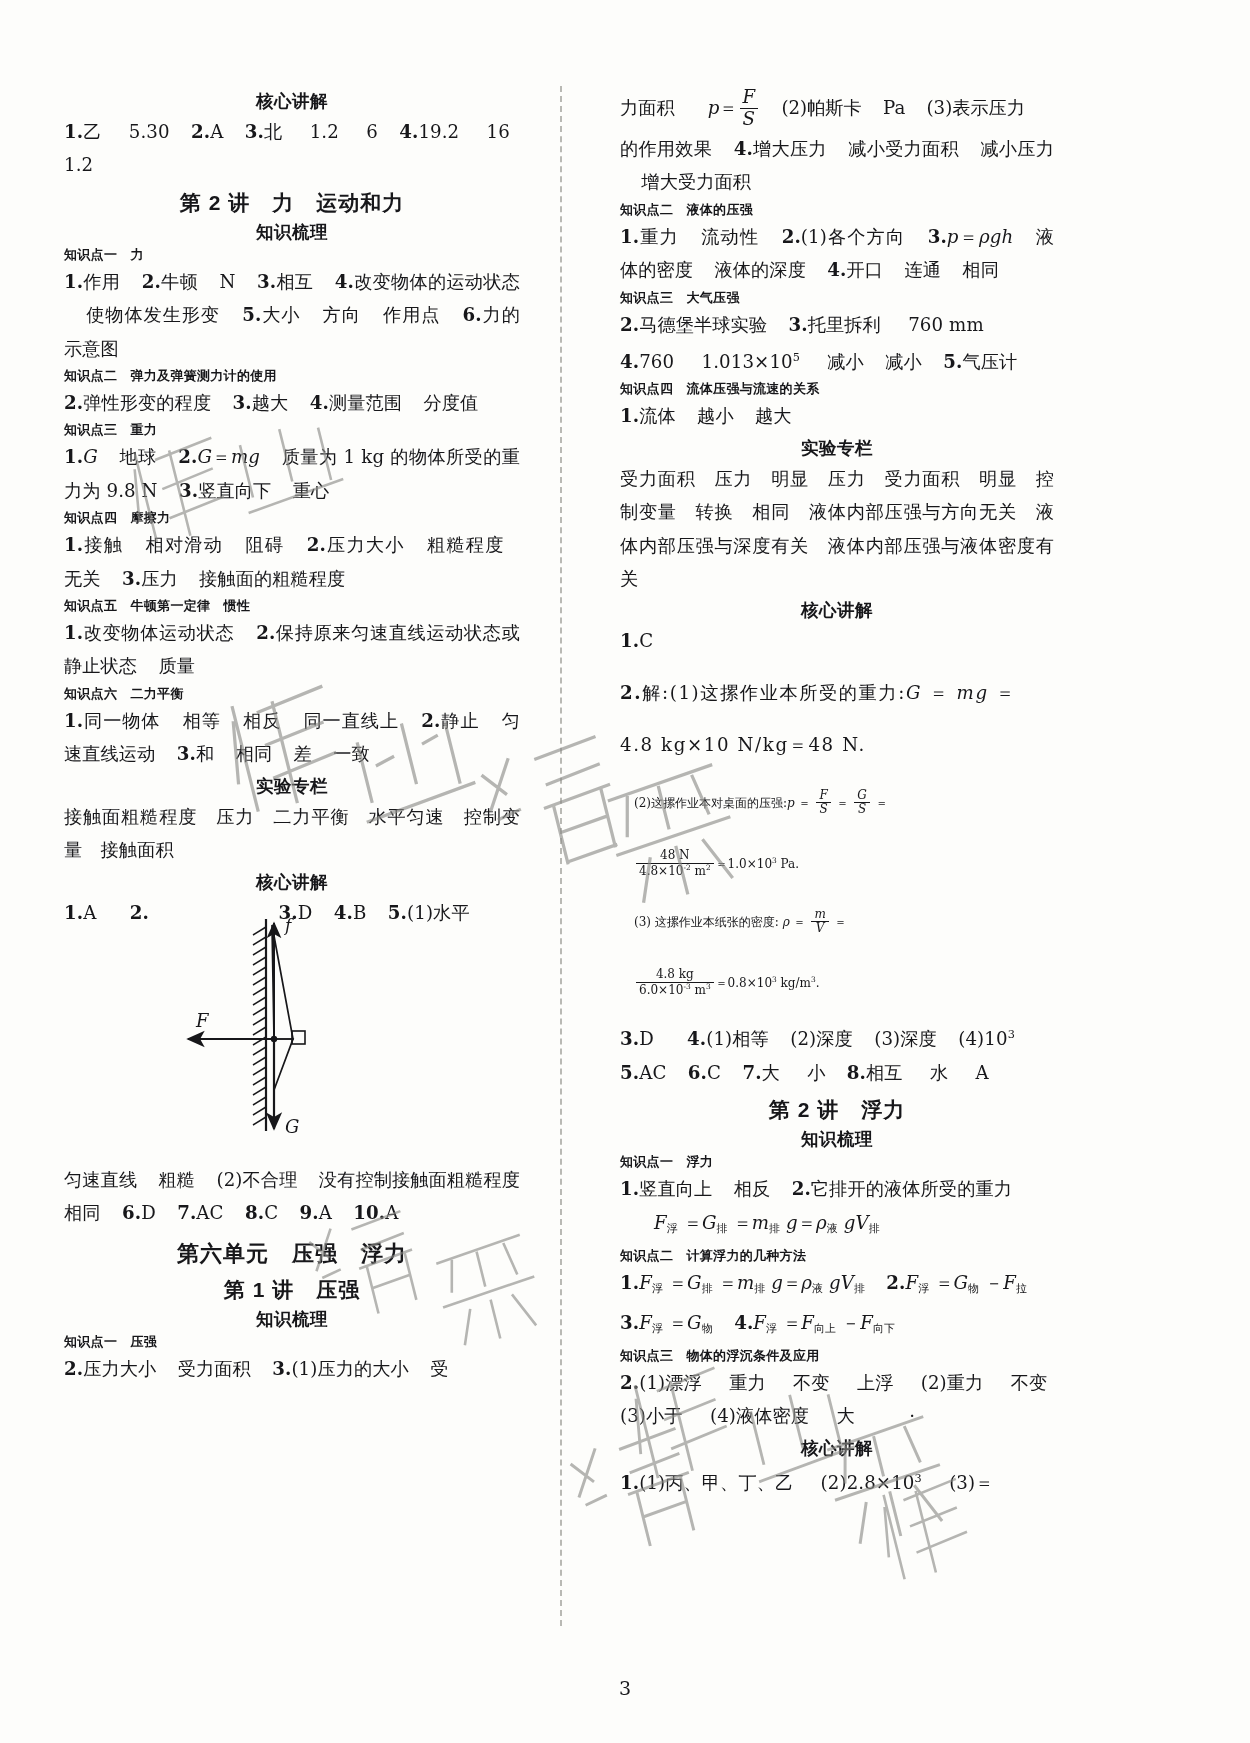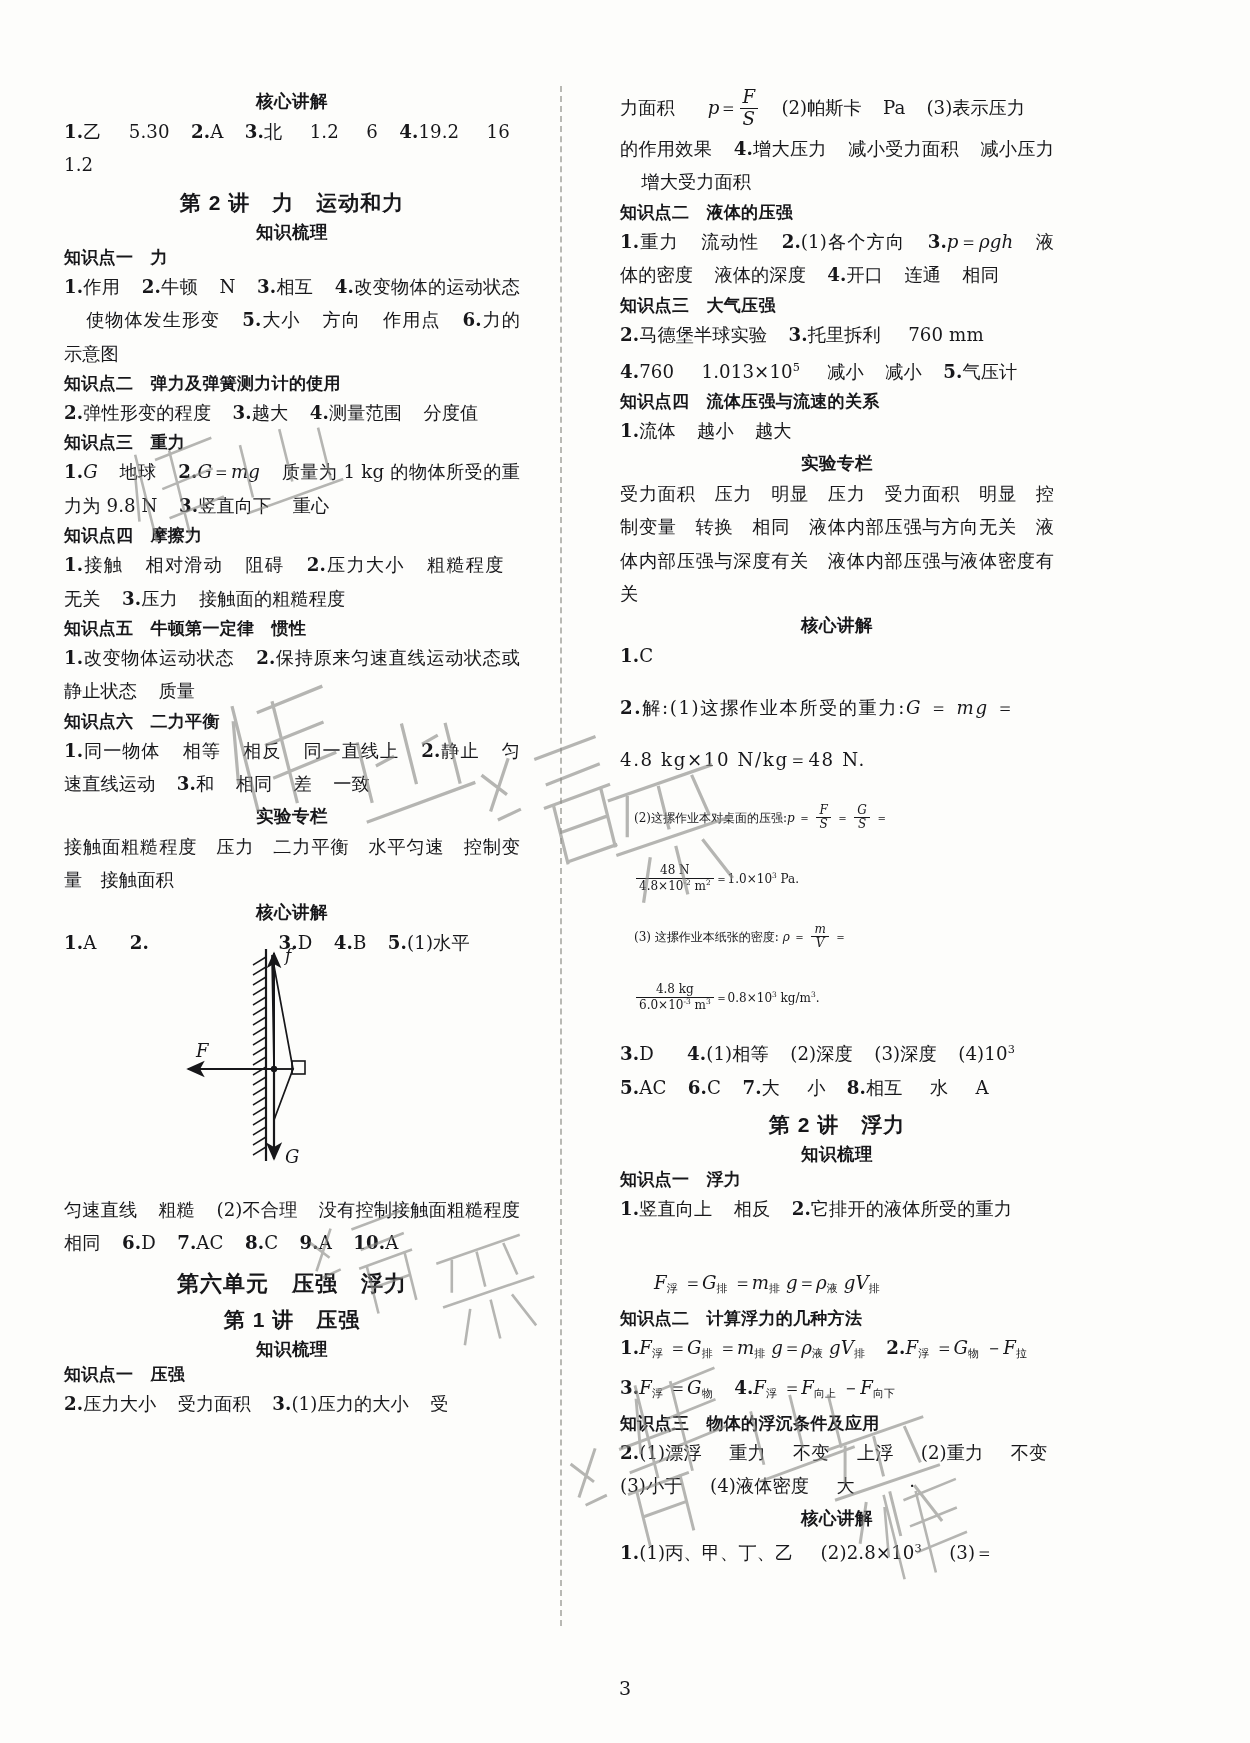--- a/index.html
+++ b/index.html
@@ -42,21 +42,21 @@
     font-weight:bold;font-size:21px;letter-spacing:1px;
     text-align:center;margin:7px 0 3px;
   }
   .h-sec{
     font-family:"DejaVu Sans","Liberation Sans",sans-serif;
     font-weight:bold;font-size:17.5px;letter-spacing:.5px;
     text-align:center;margin:3px 0 2px;
   }
   .h-kp{
     font-family:Liberation Sans, sans-serif;
-    font-weight:bold;font-size:17px;
+    font-weight:bold;font-size:13px;
     margin:2px 0 1px;letter-spacing:.3px;
   }
   .para{
     font-size:18.2px;
     line-height:33.4px;
     text-align:justify;
     text-justify:inter-ideograph;
     margin:0;
     letter-spacing:.1px;
   }
@@ -113,21 +113,20 @@
   }
 
   .formula-line{
     font-size:18.2px;
     line-height:40px;
     margin:2px 0;
   }
   .formula-center{
     text-align:left;
     padding-left:34px;
-    margin-top:40px;
   }
   .solution{
     font-size:18.2px;
     line-height:34px;
     letter-spacing:1.6px;
   }
   .eqline{
     font-size:12px;
     line-height:46px;
     padding-left:14px;

